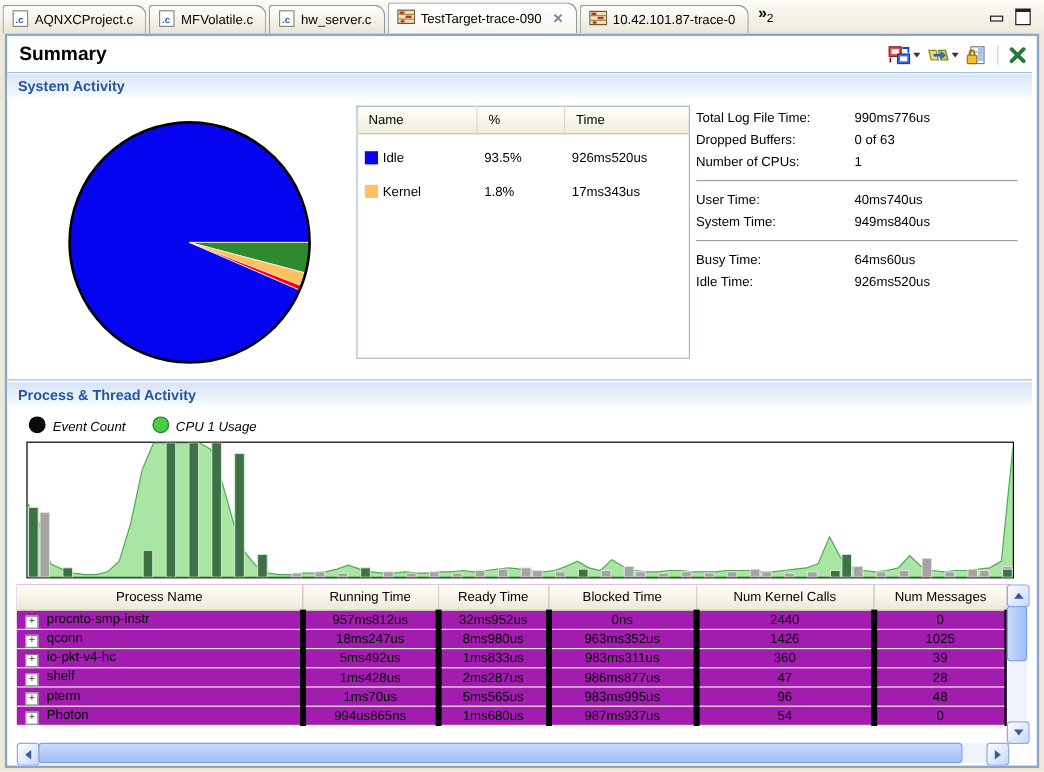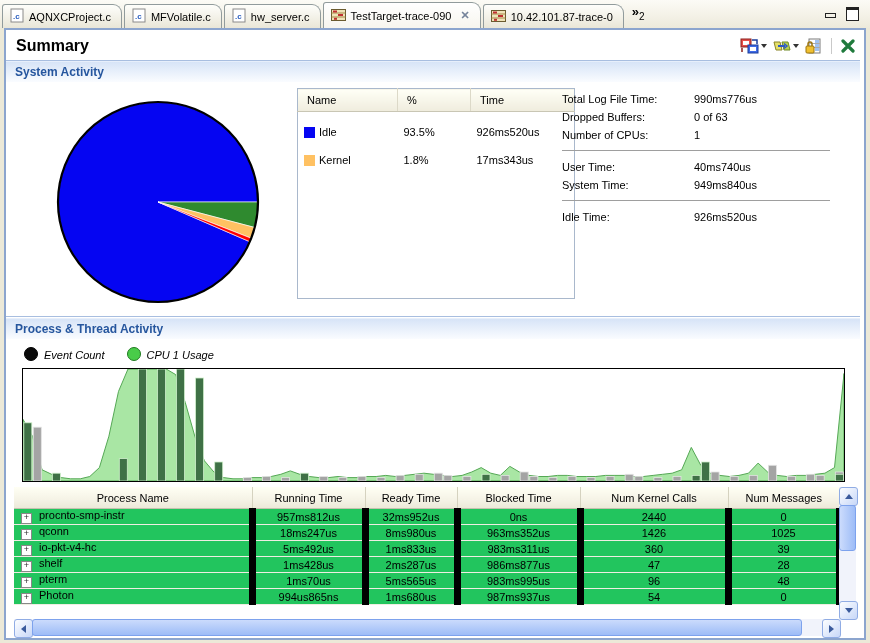--- a/index.html
+++ b/index.html
@@ -32,33 +32,33 @@
   .tbtn{display:flex;align-items:center;gap:2px;padding:1px;}
   .caret{width:0;height:0;border-left:3px solid transparent;border-right:3px solid transparent;border-top:4px solid #333;}
   .tsep{width:1px;height:16px;background:#C9C9C9;margin:0 4px;}
   
   #legend-table{left:291px;top:58px;width:277px;border:1px solid #A9B8CC;background:#fff;border-collapse:collapse;table-layout:fixed;}
   #legend-table th{height:20px;background:linear-gradient(#FFFFF6,#EFECDD);font-weight:normal;
                    text-align:left;padding-left:9px;border-right:1px solid #DCD9C8;border-bottom:1px solid #C9C6B4;font-size:11px;}
   #legend-table td{height:16px;padding:12px 0 0 6px;font-size:11px;}
   #legend-table .sw{display:inline-block;width:11px;height:11px;vertical-align:-2px;margin-right:4px;}
   #legend-spacer{height:130px;}
-  #stats{left:556px;top:60px;width:270px;}
+  #stats{left:574px;top:60px;width:270px;}
   .stat-row{display:flex;height:18px;align-items:center;}
   .stat-row .sl{width:132px;}
   .stat-div{height:1px;background:#9E9E9E;margin:6px 0 7px 0;width:268px;}
   
   #pt-legend{left:18px;top:316px;height:16px;display:flex;gap:22px;align-items:center;font-style:italic;}
   .dot{display:inline-block;width:12px;height:12px;border-radius:50%;margin-right:6px;vertical-align:-2px;}
   #chart-box{left:16px;top:338px;width:821px;height:112px;border:1px solid #000;background:#fff;}
   
-  #proc-table{left:8px;top:457px;width:825px;border-collapse:collapse;table-layout:fixed;background:#22c55e;font-size:11px;}
+  #proc-table{left:8px;top:457px;width:825px;border-collapse:collapse;table-layout:fixed;background:#a21caf;font-size:11px;}
   #proc-table th{height:19px;background:linear-gradient(#FFFFF4,#F5F3E6 60%,#ECE9D9);
                  font-weight:normal;border-right:1px solid #D5D2BF;border-bottom:1px solid #C5C2AF;font-size:11px;}
-  #proc-table td{height:15px;border-bottom:1px solid #EFEDE2;border-right:7px solid #000000;padding:0;}
+  #proc-table td{height:15px;border-bottom:1px solid #EFEDE2;border-right:5px solid #000000;padding:0;}
   #proc-table td.name{text-align:left;padding-left:4px;}
   #proc-table td.c{text-align:center;margin-left:39px;}
   .expander{display:inline-block;width:9px;height:9px;border:1px solid #888;background:#fff;
             font-size:9px;line-height:7px;text-align:center;color:#333;margin:0 7px 0 3px;vertical-align:-1px;}
   
   .sb-track{background:#F1F3FB;position:absolute;}
   .sb-btn{position:absolute;width:17px;height:17px;border:1px solid #90ACE4;border-radius:3px;
           background:linear-gradient(135deg,#FDFEFF,#C7D7F8);display:flex;align-items:center;justify-content:center;}
   .sb-thumb{position:absolute;border:1px solid #7DA2ED;border-radius:3px;
             background:linear-gradient(90deg,#CBDBFC,#9DBCF7);}
@@ -235,20 +235,24 @@
       <div class="stat-div"></div>
       <div class="stat-row">
         <span class="sl">User Time:</span>
         <span>40ms740us</span>
       </div>
       <div class="stat-row">
         <span class="sl">System Time:</span>
         <span>949ms840us</span>
       </div>
       <div class="stat-div"></div>
+      <div class="stat-row">
+        <span class="sl">Busy Time:</span>
+        <span>64ms60us</span>
+      </div>
       <div class="stat-row">
         <span class="sl">Idle Time:</span>
         <span>926ms520us</span>
       </div>
     </div>
 
   <div class="abs" style="left:0;top:286px;width:854px;height:1px;background:#A8BEE0"></div>
   <div class="band abs" style="top:288px">
     <span class="bt">Process &amp; Thread Activity</span>
   </div>

